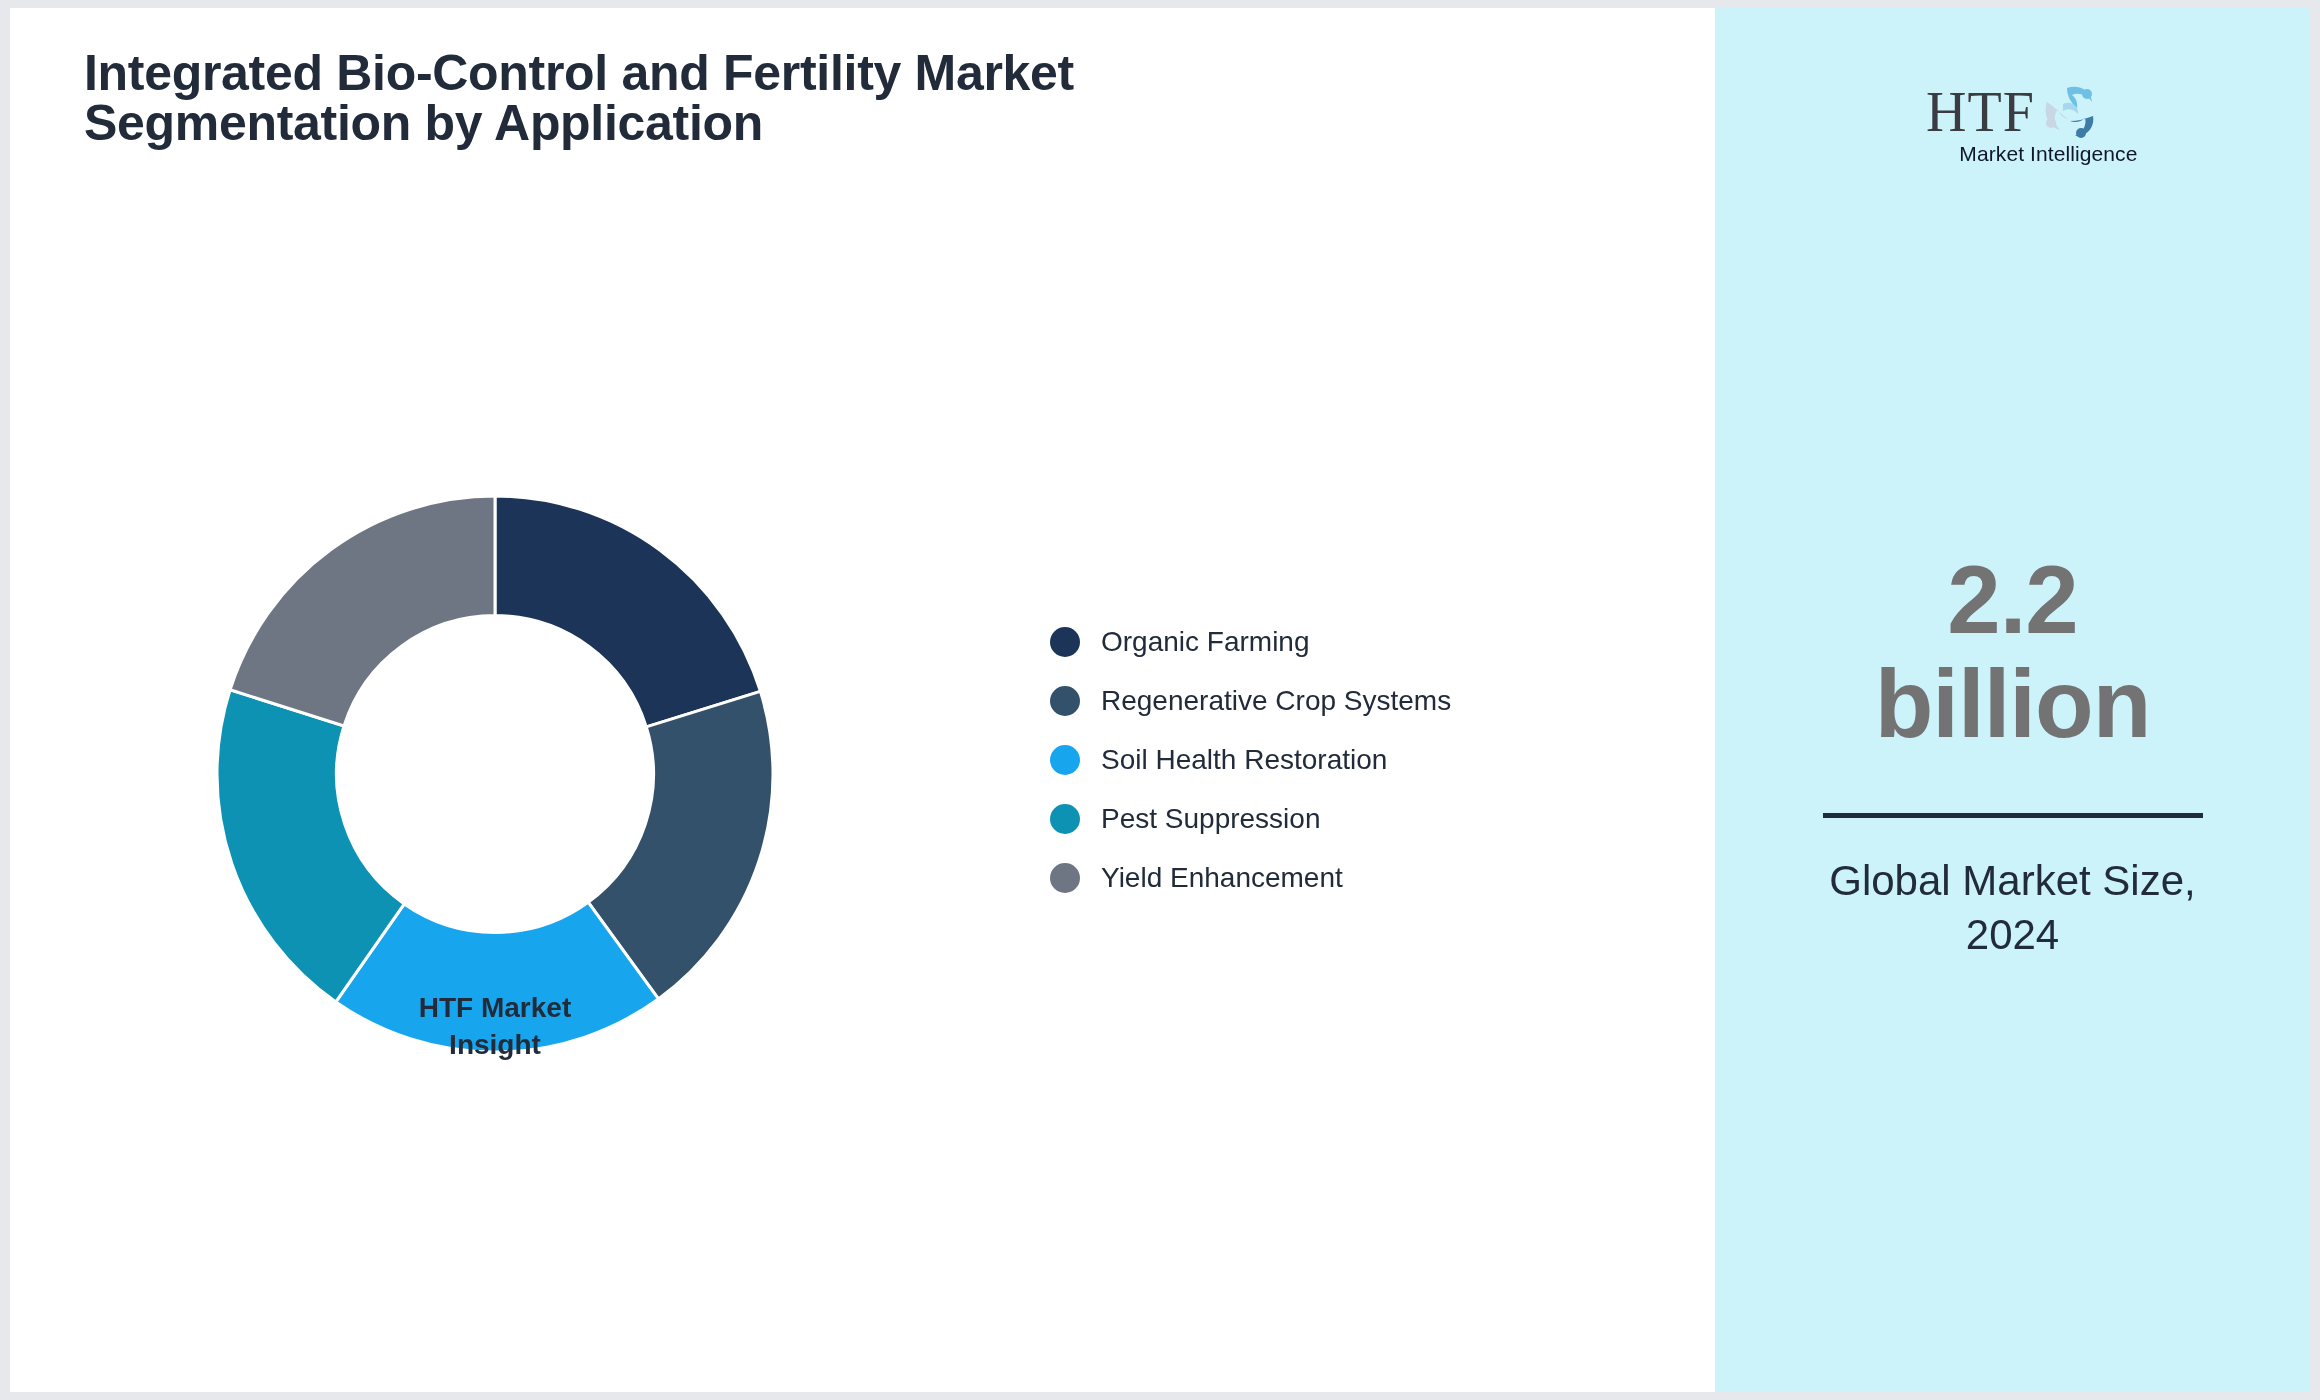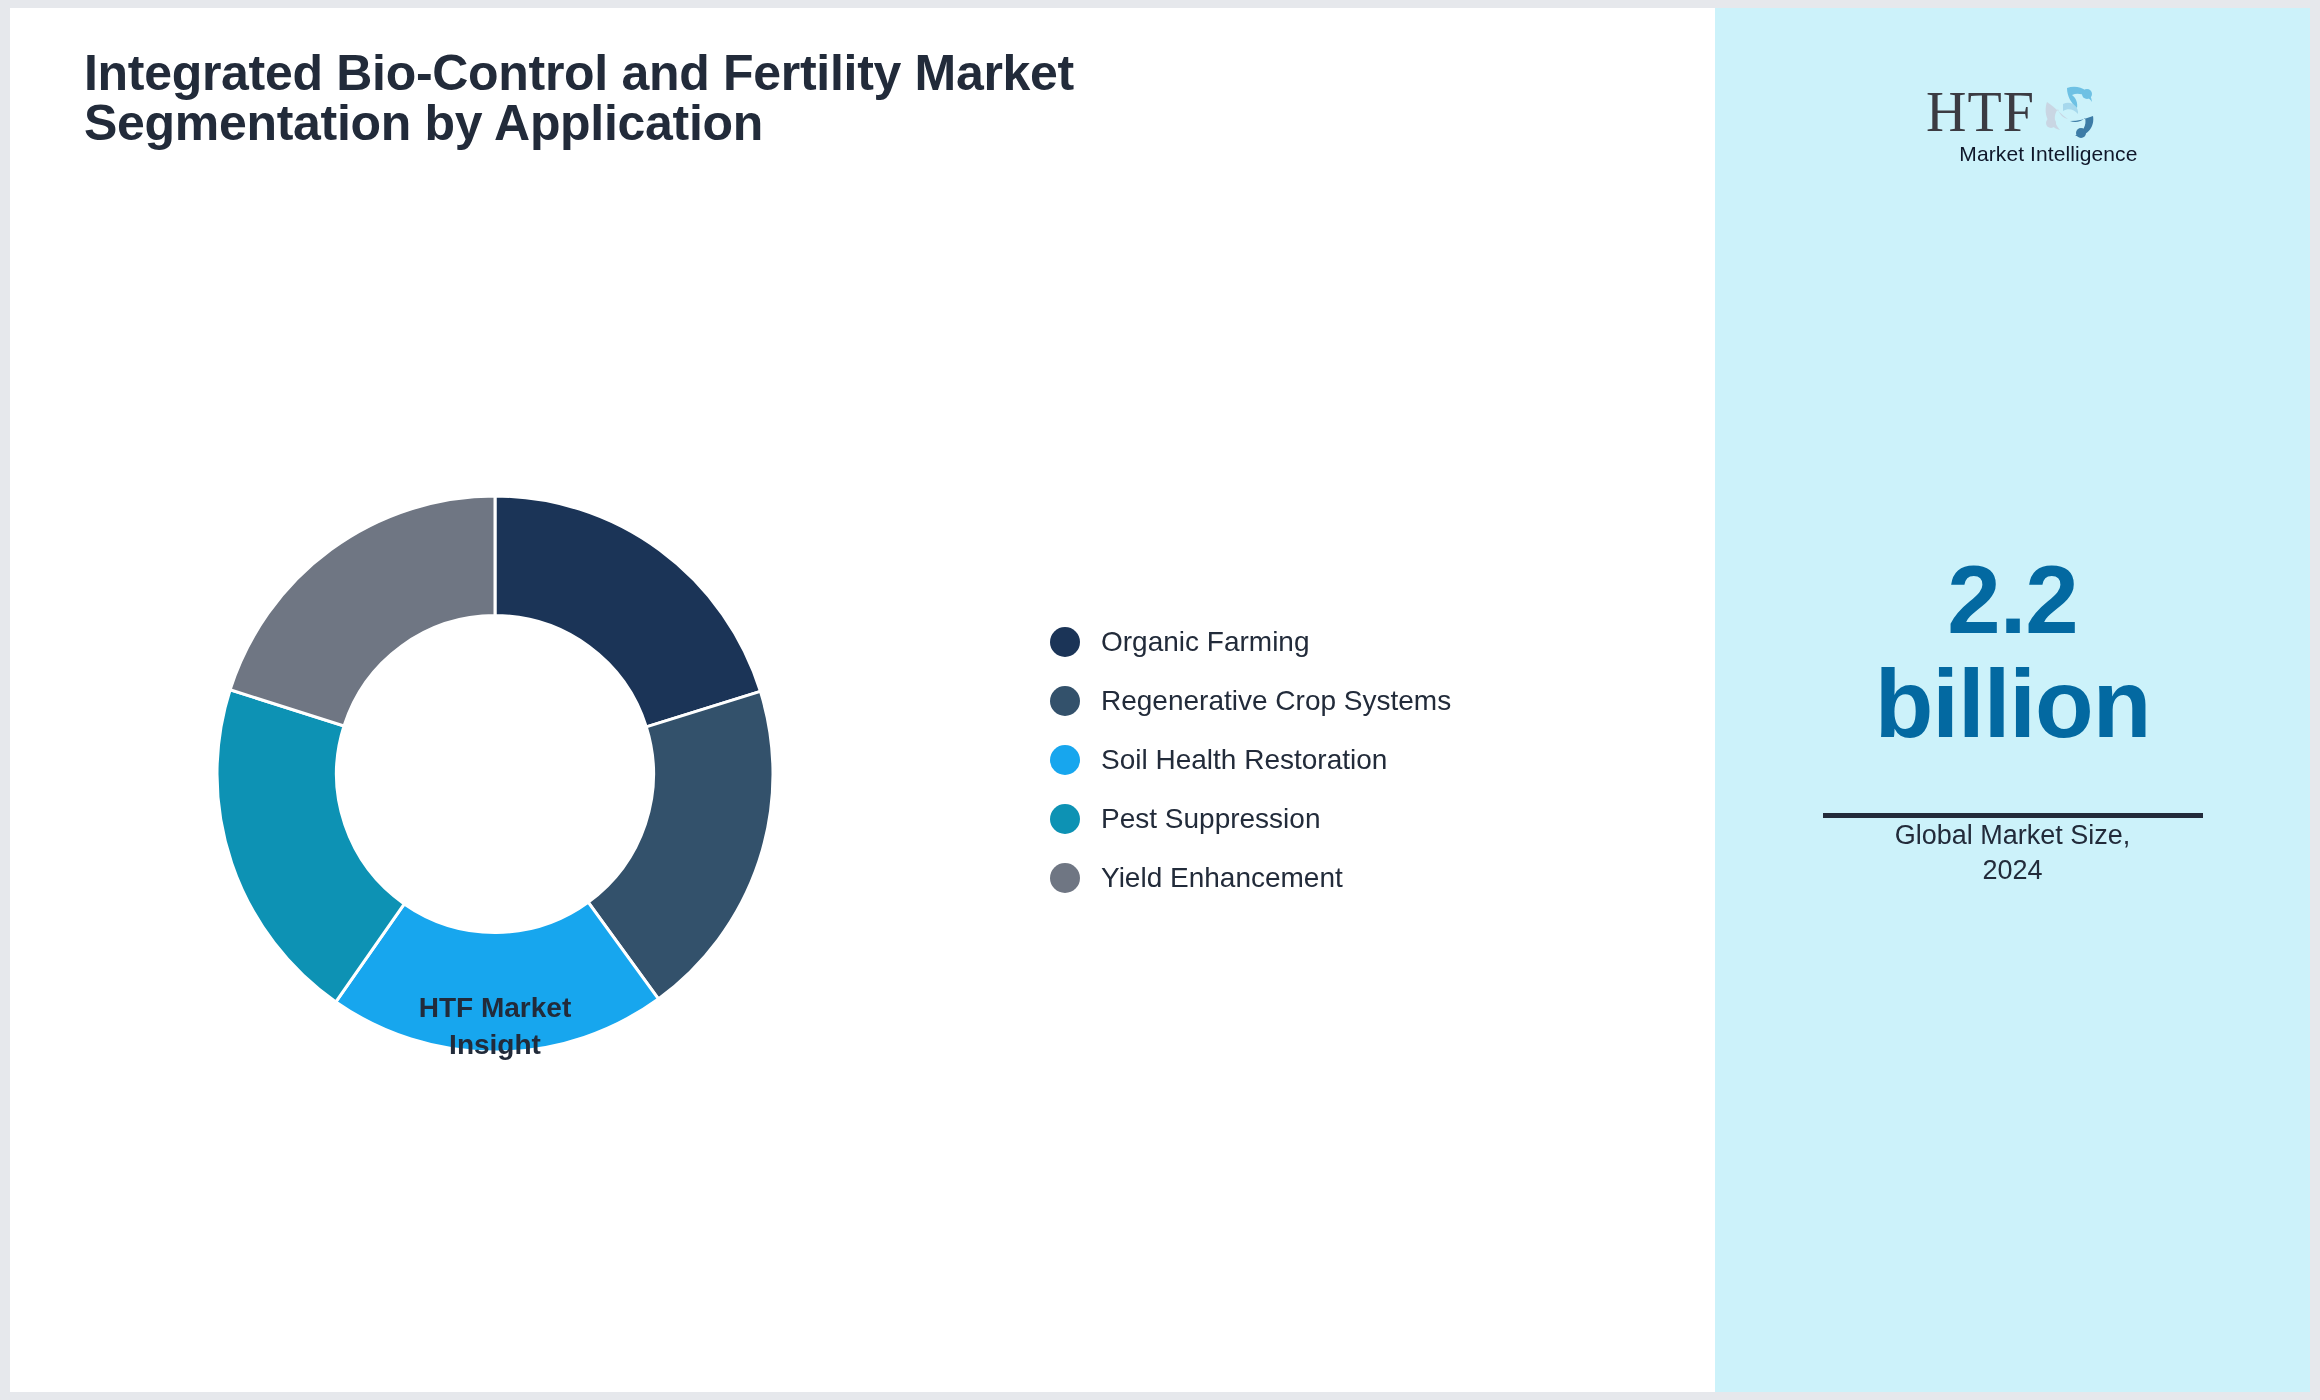--- a/index.html
+++ b/index.html
@@ -159,31 +159,32 @@
     top: 540px;
     left: 50%;
     transform: translateX(-50%);
     width: 440px;
     text-align: center;
   }
   .stat-value {
     font-size: 96px;
     line-height: 1.08;
     font-weight: bold;
-    color: #0369a1;
+    color: #737373;
     letter-spacing: -1px;
   }
   .stat-rule {
     width: 380px;
     height: 5px;
     background: #222b3a;
     margin: 58px auto 0 auto;
   }
   .stat-caption {
-    font-size: 27px;
+    margin-top: 36px;
+    font-size: 42px;
     line-height: 1.28;
     color: #222b3a;
   }
 </style>
 </head>
 <body>
 
 <div class="card">
 
   <div class="chart-panel">

